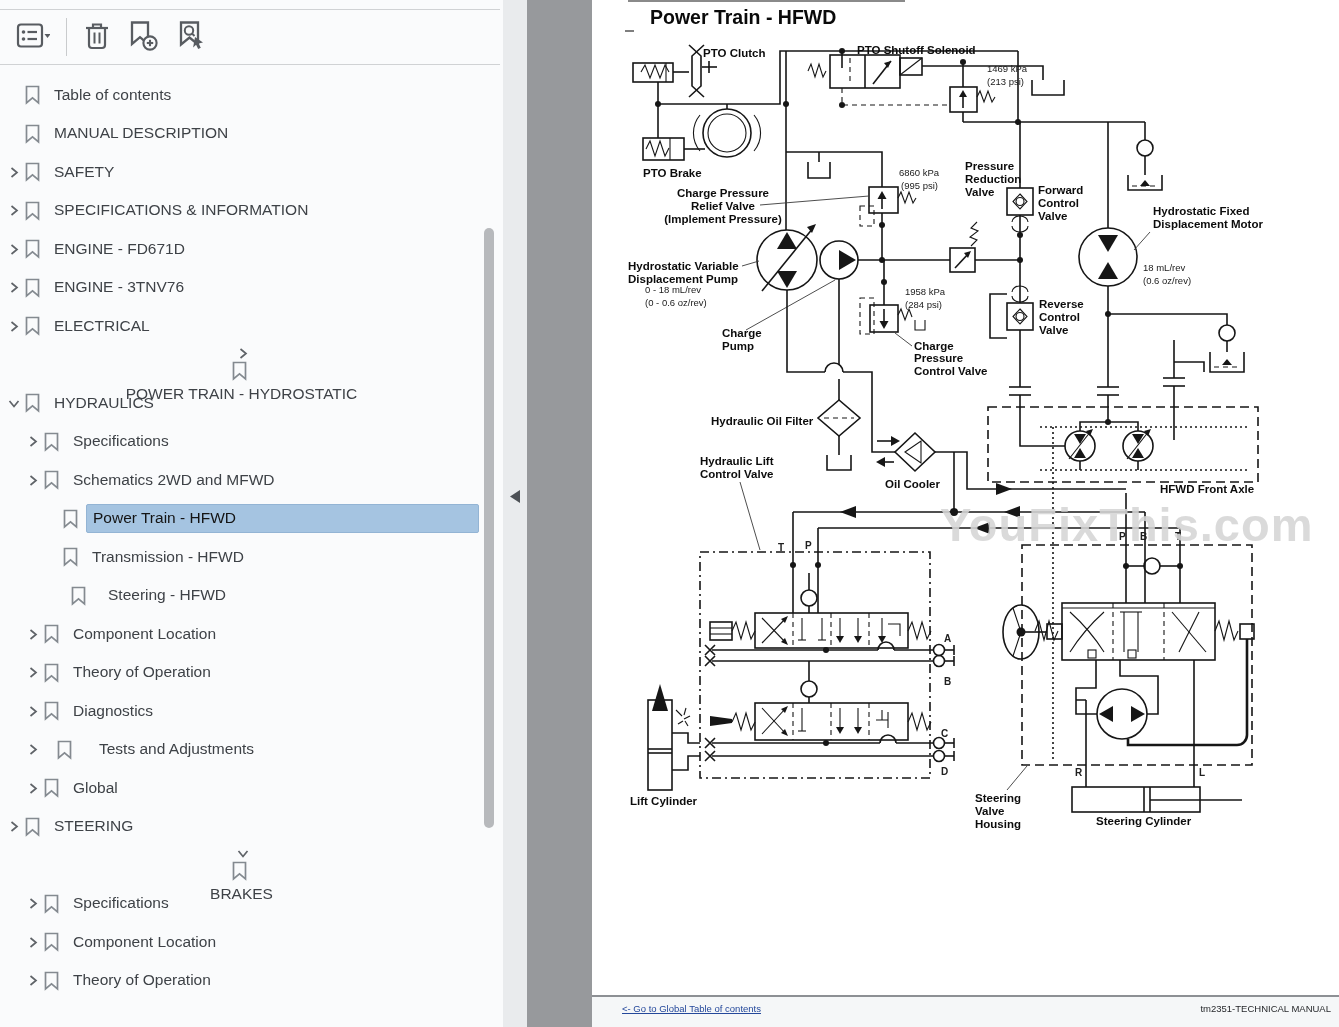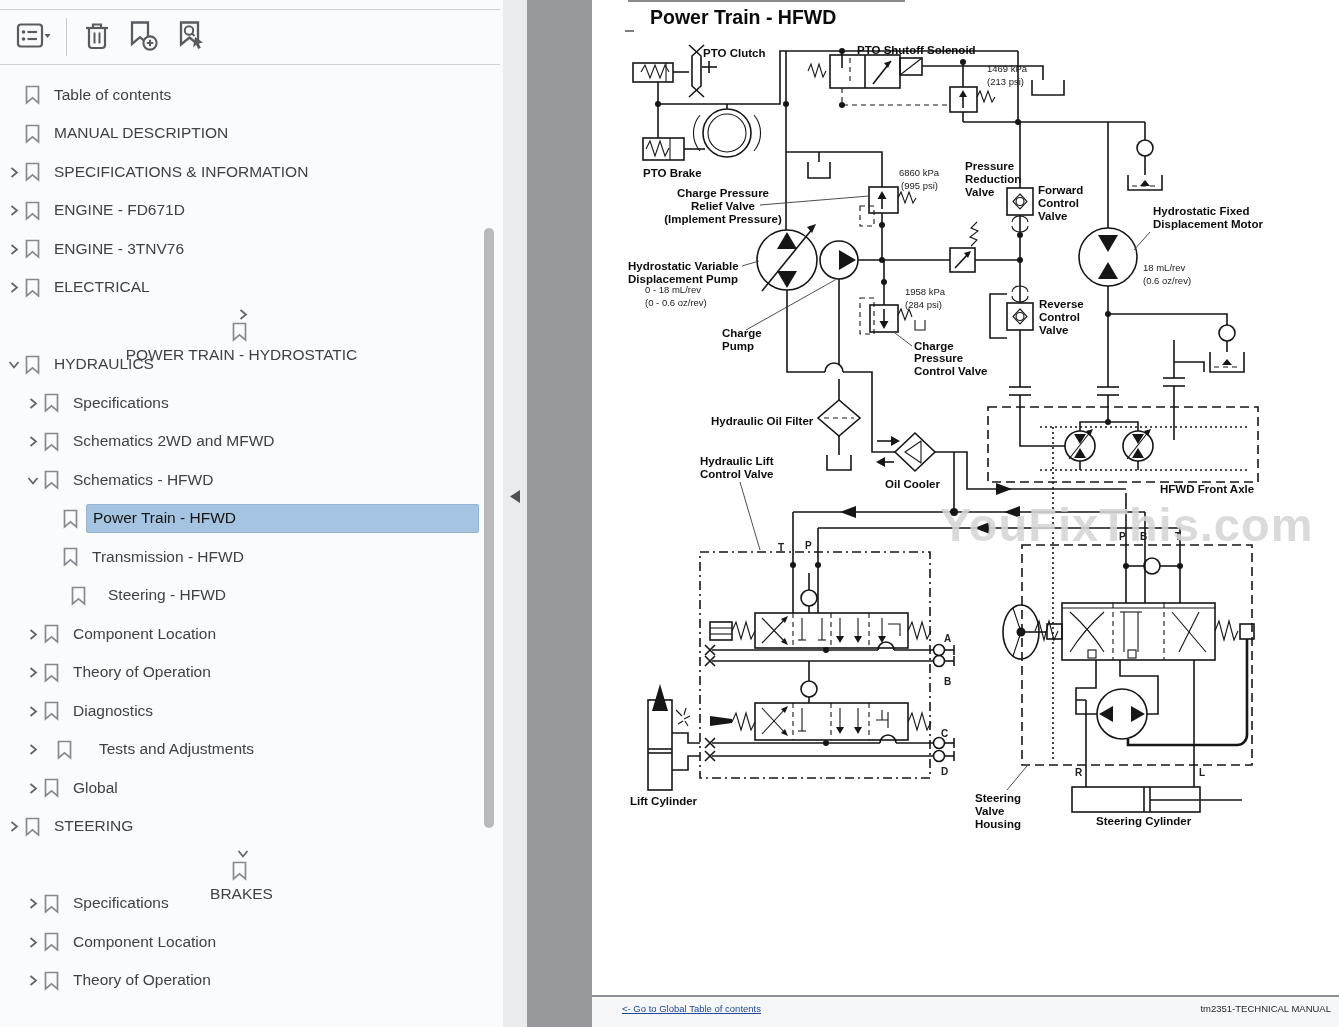--- a/index.html
+++ b/index.html
@@ -126,20 +126,33 @@
           <span class="chev">
             <svg width="14" height="15" viewBox="0 0 14 15">
               <polyline points="4.5,3 10,7.5 4.5,12" fill="none" stroke="#5f6368" stroke-width="1.7"></polyline>
             </svg>
           </span>
           <span class="bmi">
             <svg width="17" height="20" viewBox="0 0 17 20">
               <path d="M2.5,1.5 h12 v16.5 l-6,-5.2 l-6,5.2 z" fill="none" stroke="#848a90" stroke-width="1.7"></path>
             </svg>
           </span>
+          <span class="lbl">SAFETY</span>
+        </div>
+        <div class="row" style="padding-left: 4px;">
+          <span class="chev">
+            <svg width="14" height="15" viewBox="0 0 14 15">
+              <polyline points="4.5,3 10,7.5 4.5,12" fill="none" stroke="#5f6368" stroke-width="1.7"></polyline>
+            </svg>
+          </span>
+          <span class="bmi">
+            <svg width="17" height="20" viewBox="0 0 17 20">
+              <path d="M2.5,1.5 h12 v16.5 l-6,-5.2 l-6,5.2 z" fill="none" stroke="#848a90" stroke-width="1.7"></path>
+            </svg>
+          </span>
           <span class="lbl">SPECIFICATIONS &amp; INFORMATION</span>
         </div>
         <div class="row" style="padding-left: 4px;">
           <span class="chev">
             <svg width="14" height="15" viewBox="0 0 14 15">
               <polyline points="4.5,3 10,7.5 4.5,12" fill="none" stroke="#5f6368" stroke-width="1.7"></polyline>
             </svg>
           </span>
           <span class="bmi">
             <svg width="17" height="20" viewBox="0 0 17 20">
@@ -218,33 +231,20 @@
             <svg width="14" height="15" viewBox="0 0 14 15">
               <polyline points="4.5,3 10,7.5 4.5,12" fill="none" stroke="#5f6368" stroke-width="1.7"></polyline>
             </svg>
           </span>
           <span class="bmi">
             <svg width="17" height="20" viewBox="0 0 17 20">
               <path d="M2.5,1.5 h12 v16.5 l-6,-5.2 l-6,5.2 z" fill="none" stroke="#848a90" stroke-width="1.7"></path>
             </svg>
           </span>
           <span class="lbl">Schematics 2WD and MFWD</span>
-        </div>
-        <div class="row" style="padding-left: 23px;">
-          <span class="chev">
-            <svg width="14" height="15" viewBox="0 0 14 15">
-              <polyline points="2.5,5 7,10.5 11.5,5" fill="none" stroke="#5f6368" stroke-width="1.7"></polyline>
-            </svg>
-          </span>
-          <span class="bmi">
-            <svg width="17" height="20" viewBox="0 0 17 20">
-              <path d="M2.5,1.5 h12 v16.5 l-6,-5.2 l-6,5.2 z" fill="none" stroke="#848a90" stroke-width="1.7"></path>
-            </svg>
-          </span>
-          <span class="lbl">Schematics - HFWD</span>
         </div>
         <div class="row selected" style="padding-left: 42px;">
           <span class="chev"></span>
           <span class="bmi">
             <svg width="17" height="20" viewBox="0 0 17 20">
               <path d="M2.5,1.5 h12 v16.5 l-6,-5.2 l-6,5.2 z" fill="none" stroke="#848a90" stroke-width="1.7"></path>
             </svg>
           </span>
           <span class="lbl">Power Train - HFWD</span>
         </div>

